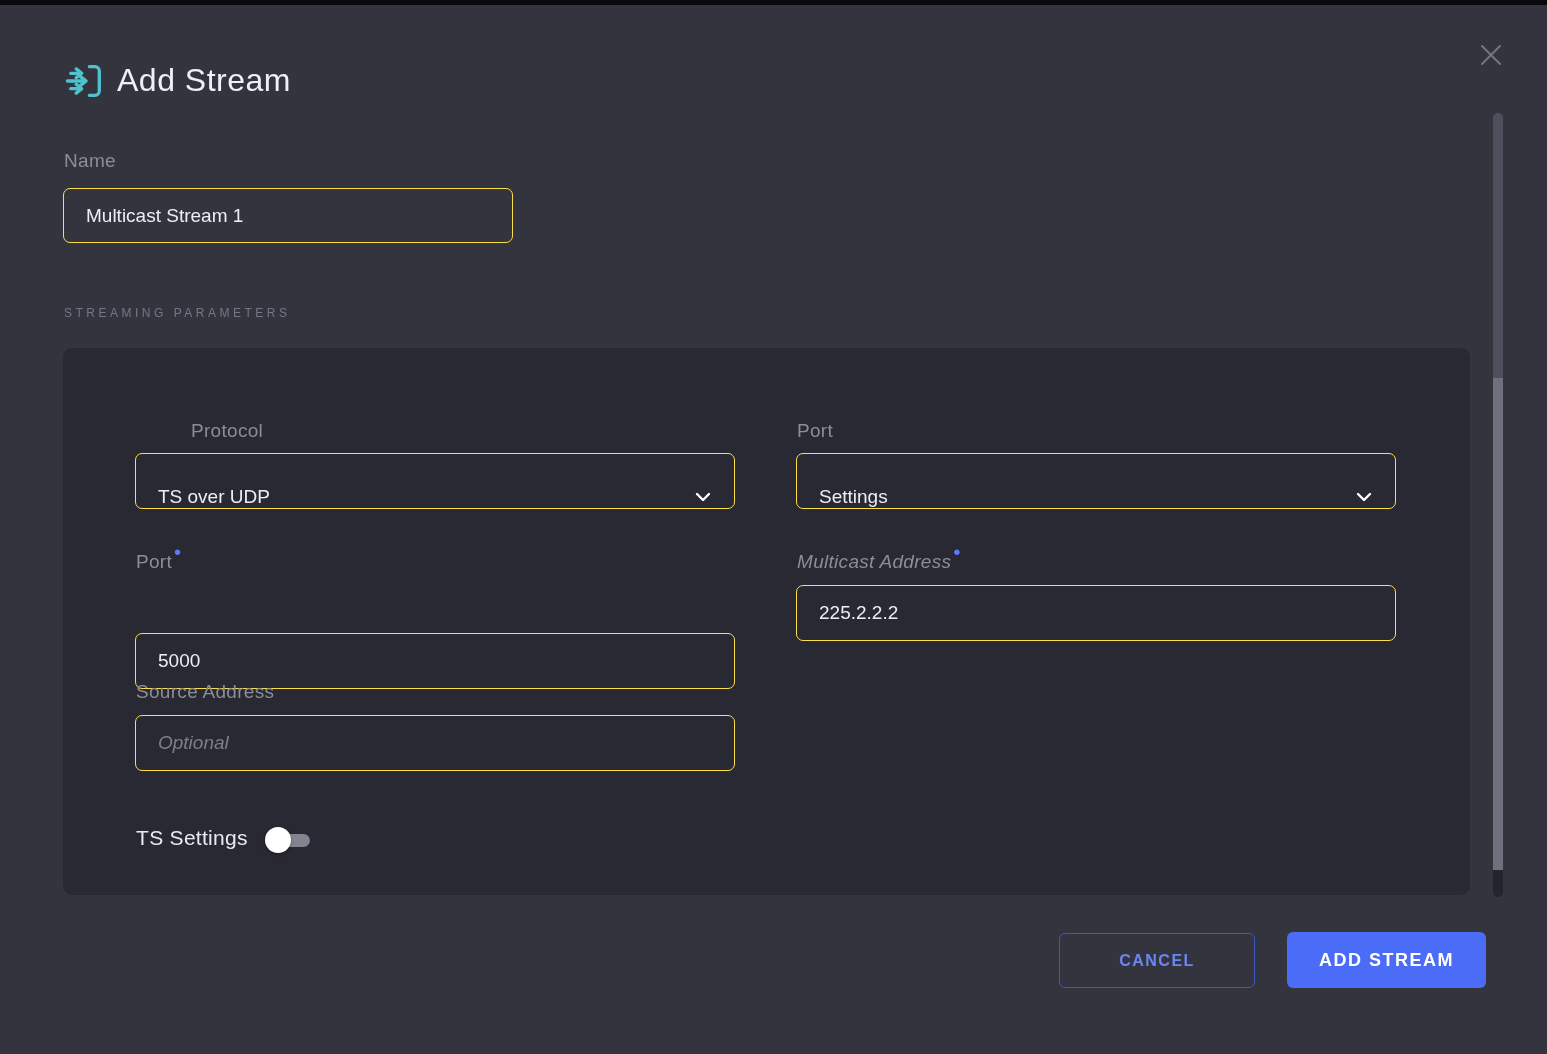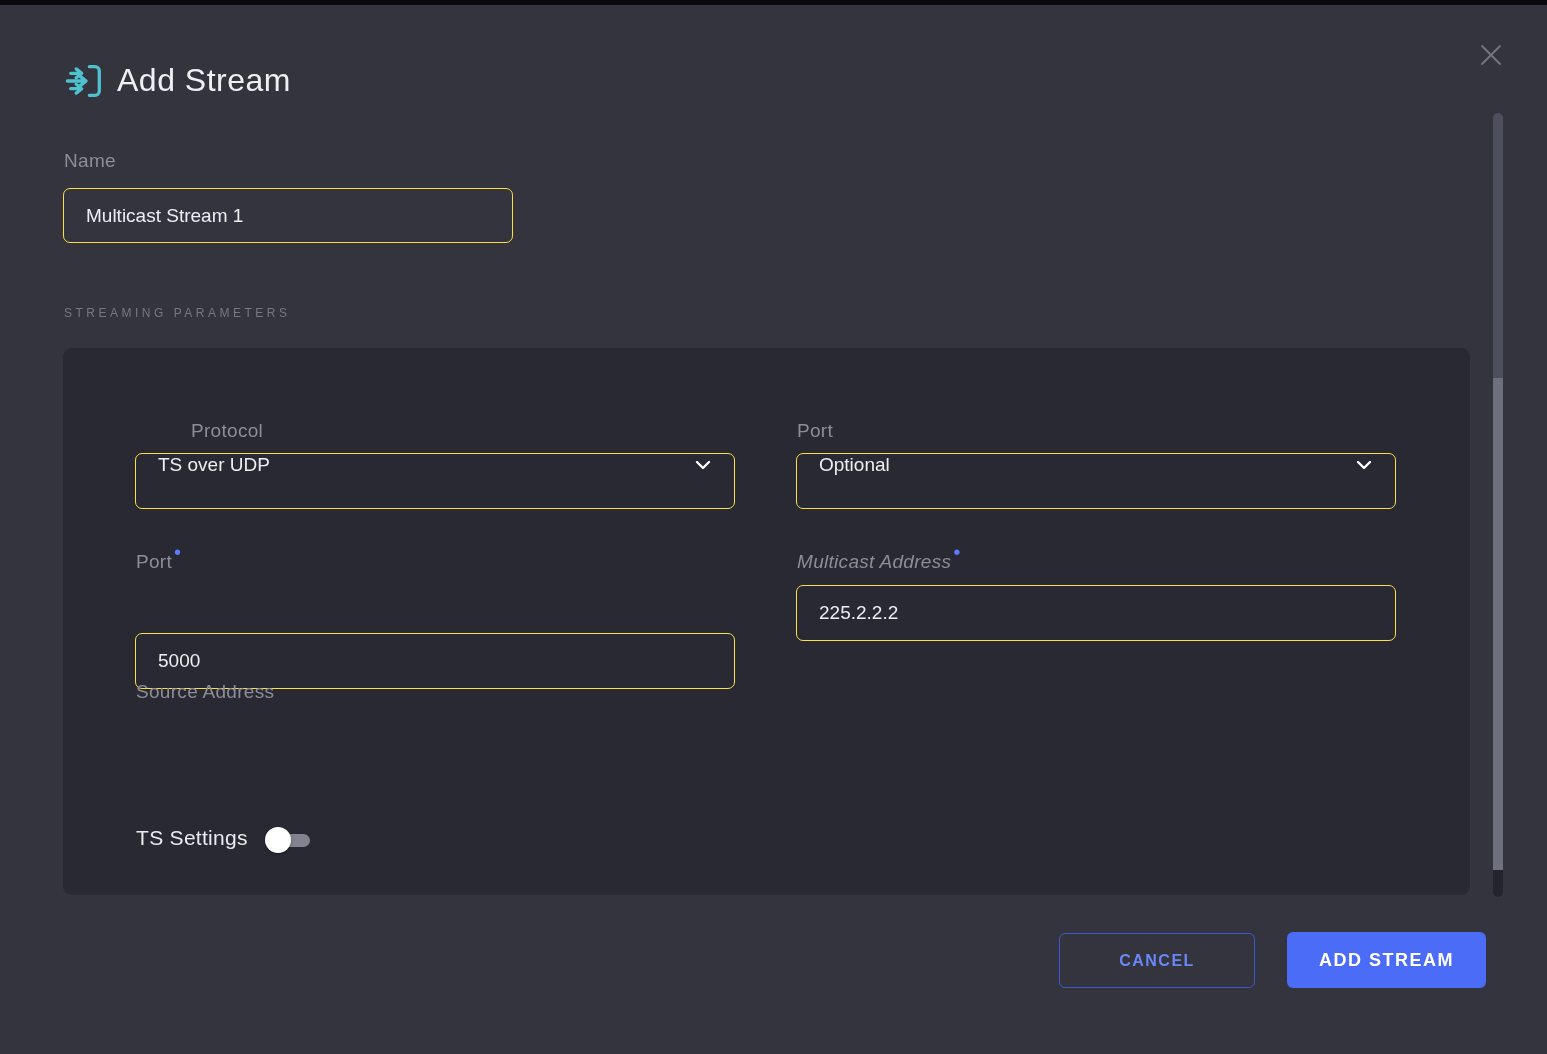--- a/index.html
+++ b/index.html
@@ -34,21 +34,21 @@
   }
   .text-input, .select-box {
     width:600px; height:56px;
     background:transparent;
     border:1px solid #fde047; border-radius:7px;
     color:#eceef2; font-size:19px; font-family:"Liberation Sans", sans-serif;
     padding:0 22px; outline:none;
   }
   .text-input::placeholder { color:#7d7f8a; font-style:italic; }
   .select-box {
-    display:flex; align-items:flex-start; justify-content:space-between;
+    display:flex; align-items:flex-end; justify-content:space-between;
     cursor:pointer;
   }
 
   .name-label { position:absolute; left:64px; top:150px;text-align:center; }
   .name-input { position:absolute; left:63px; top:188px; width:450px; height:55px; }
 
   .section-title {
     position:absolute; left:64px; top:306px;
     font-size:12px; letter-spacing:3.5px; color:#757884;
   }
@@ -149,35 +149,36 @@
     <span>TS over UDP</span>
     <span>
       <svg width="18" height="12" viewBox="0 0 18 12">
         <path d="M3 3 L9 9 L15 3" stroke="#ffffff" stroke-width="2.4" stroke-linecap="round" stroke-linejoin="round" fill="none"></path>
       </svg>
     </span>
   </div>
 
   <label class="field-label lbl-type">Port</label>
   <div class="select-box fld-type">
-    <span>Optional</span>
+    <span>Settings</span>
     <span>
       <svg width="18" height="12" viewBox="0 0 18 12">
         <path d="M3 3 L9 9 L15 3" stroke="#ffffff" stroke-width="2.4" stroke-linecap="round" stroke-linejoin="round" fill="none"></path>
       </svg>
     </span>
   </div>
 
   <label class="field-label lbl-port"><span>Port</span><span class="req-dot">•</span></label>
   <input class="text-input fld-port" type="text" value="5000" style="">
 
   <label class="field-label lbl-mcast"><span>Multicast Address</span><span class="req-dot">•</span></label>
   <input class="text-input fld-mcast" type="text" value="225.2.2.2" style="">
 
   <label class="field-label lbl-source">Source Address</label>
+  <input class="text-input fld-source" type="text" placeholder="Optional" style="">
 
   <div class="toggle-row">
     <span class="toggle-label">TS Settings</span>
     <span class="toggle">
       <span class="track"></span>
       <span class="knob"></span>
     </span>
   </div>
 
 </div>

